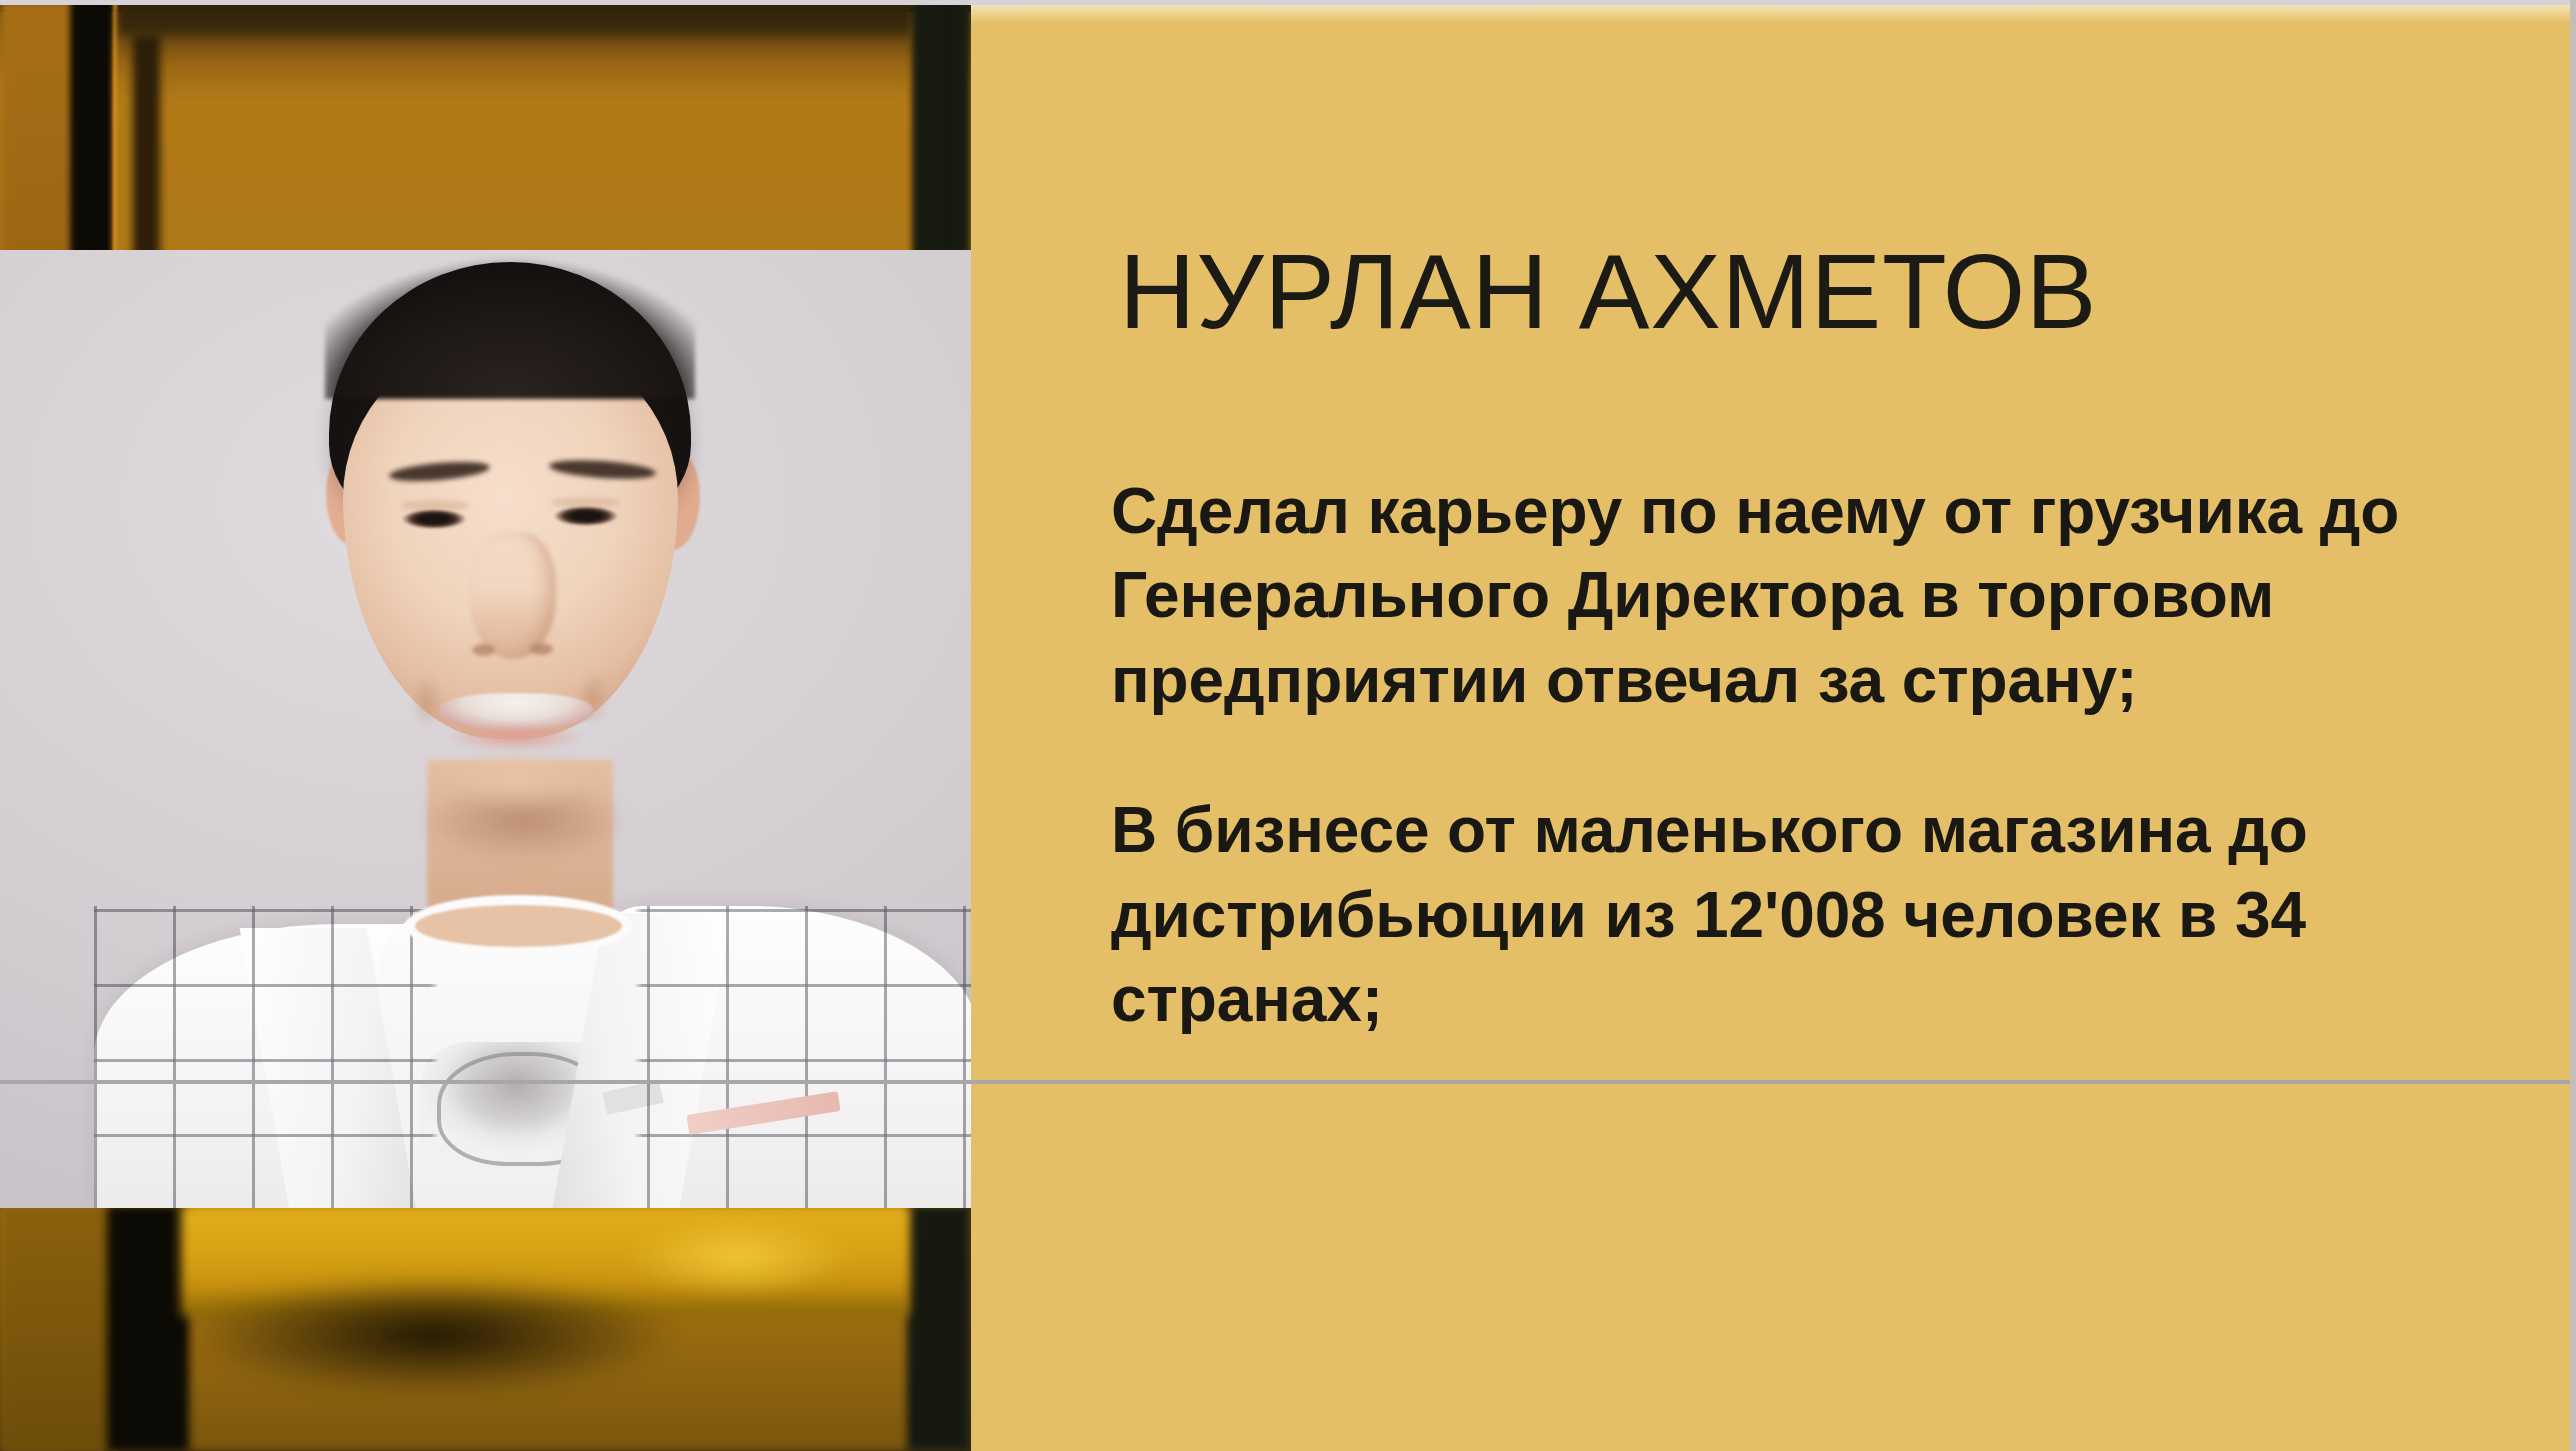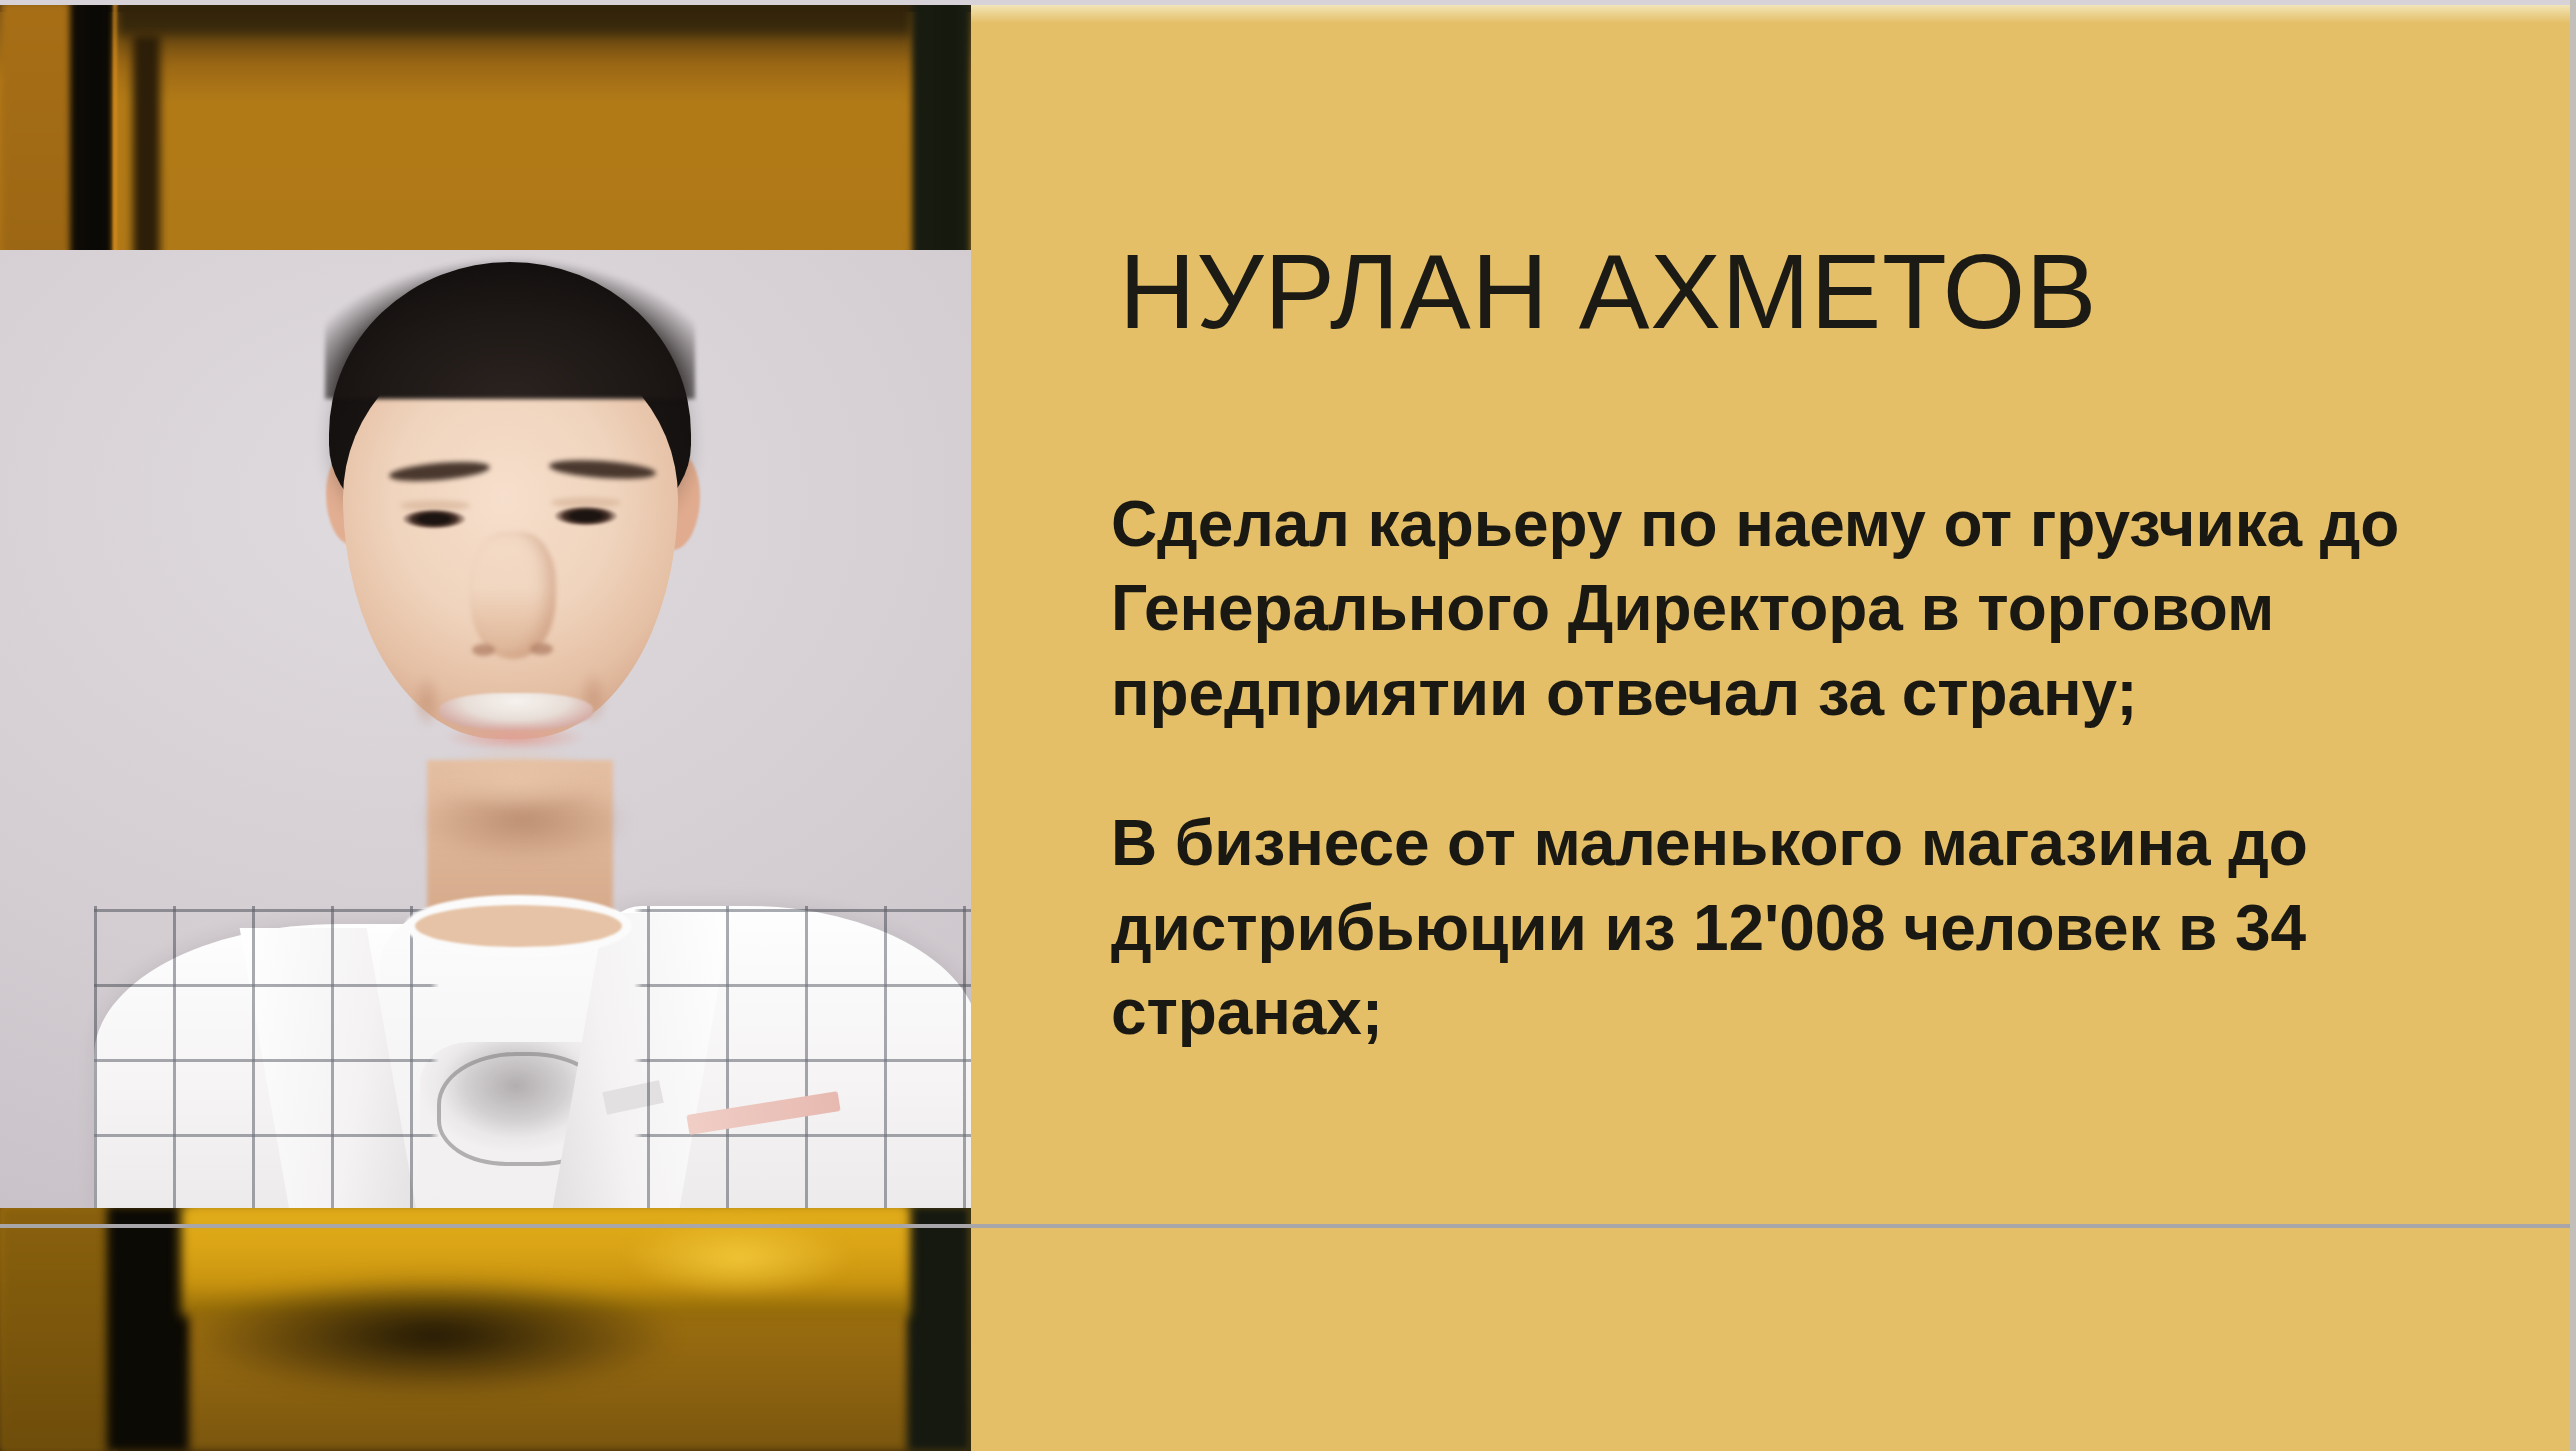--- a/index.html
+++ b/index.html
@@ -11,21 +11,21 @@
     overflow: hidden;
     background: #b3b0b3;
     font-family: "Liberation Sans", sans-serif;
   }
 
   
   #slide {
     position: absolute;
     inset: 0;
     width: 2576px;
-    height: 1228px;
+    height: 1084px;
     background: #000000;
   }
 
   
   .edge {
     position: absolute;
     background: #b5b1b4;
     z-index: 60;
     pointer-events: none;
   }
@@ -346,21 +346,21 @@
     line-height: 1.06;
     font-weight: 400;
     letter-spacing: 0.7px;
     color: #1b1a14;
     white-space: nowrap;
   }
 
   #bullets {
     position:absolute;
     left: 140px;
-    top: 482px;
+    top: 469px;
     width: 1328px;
     color: #191812;
     font-size: 64px;
     line-height: 1.32;
     font-weight: 700;
     letter-spacing: -0.1px;
   }
   #bullets p { margin: 0 0 66px 0; }
   #bullets p:last-child { margin-bottom: 0; }
 </style>

